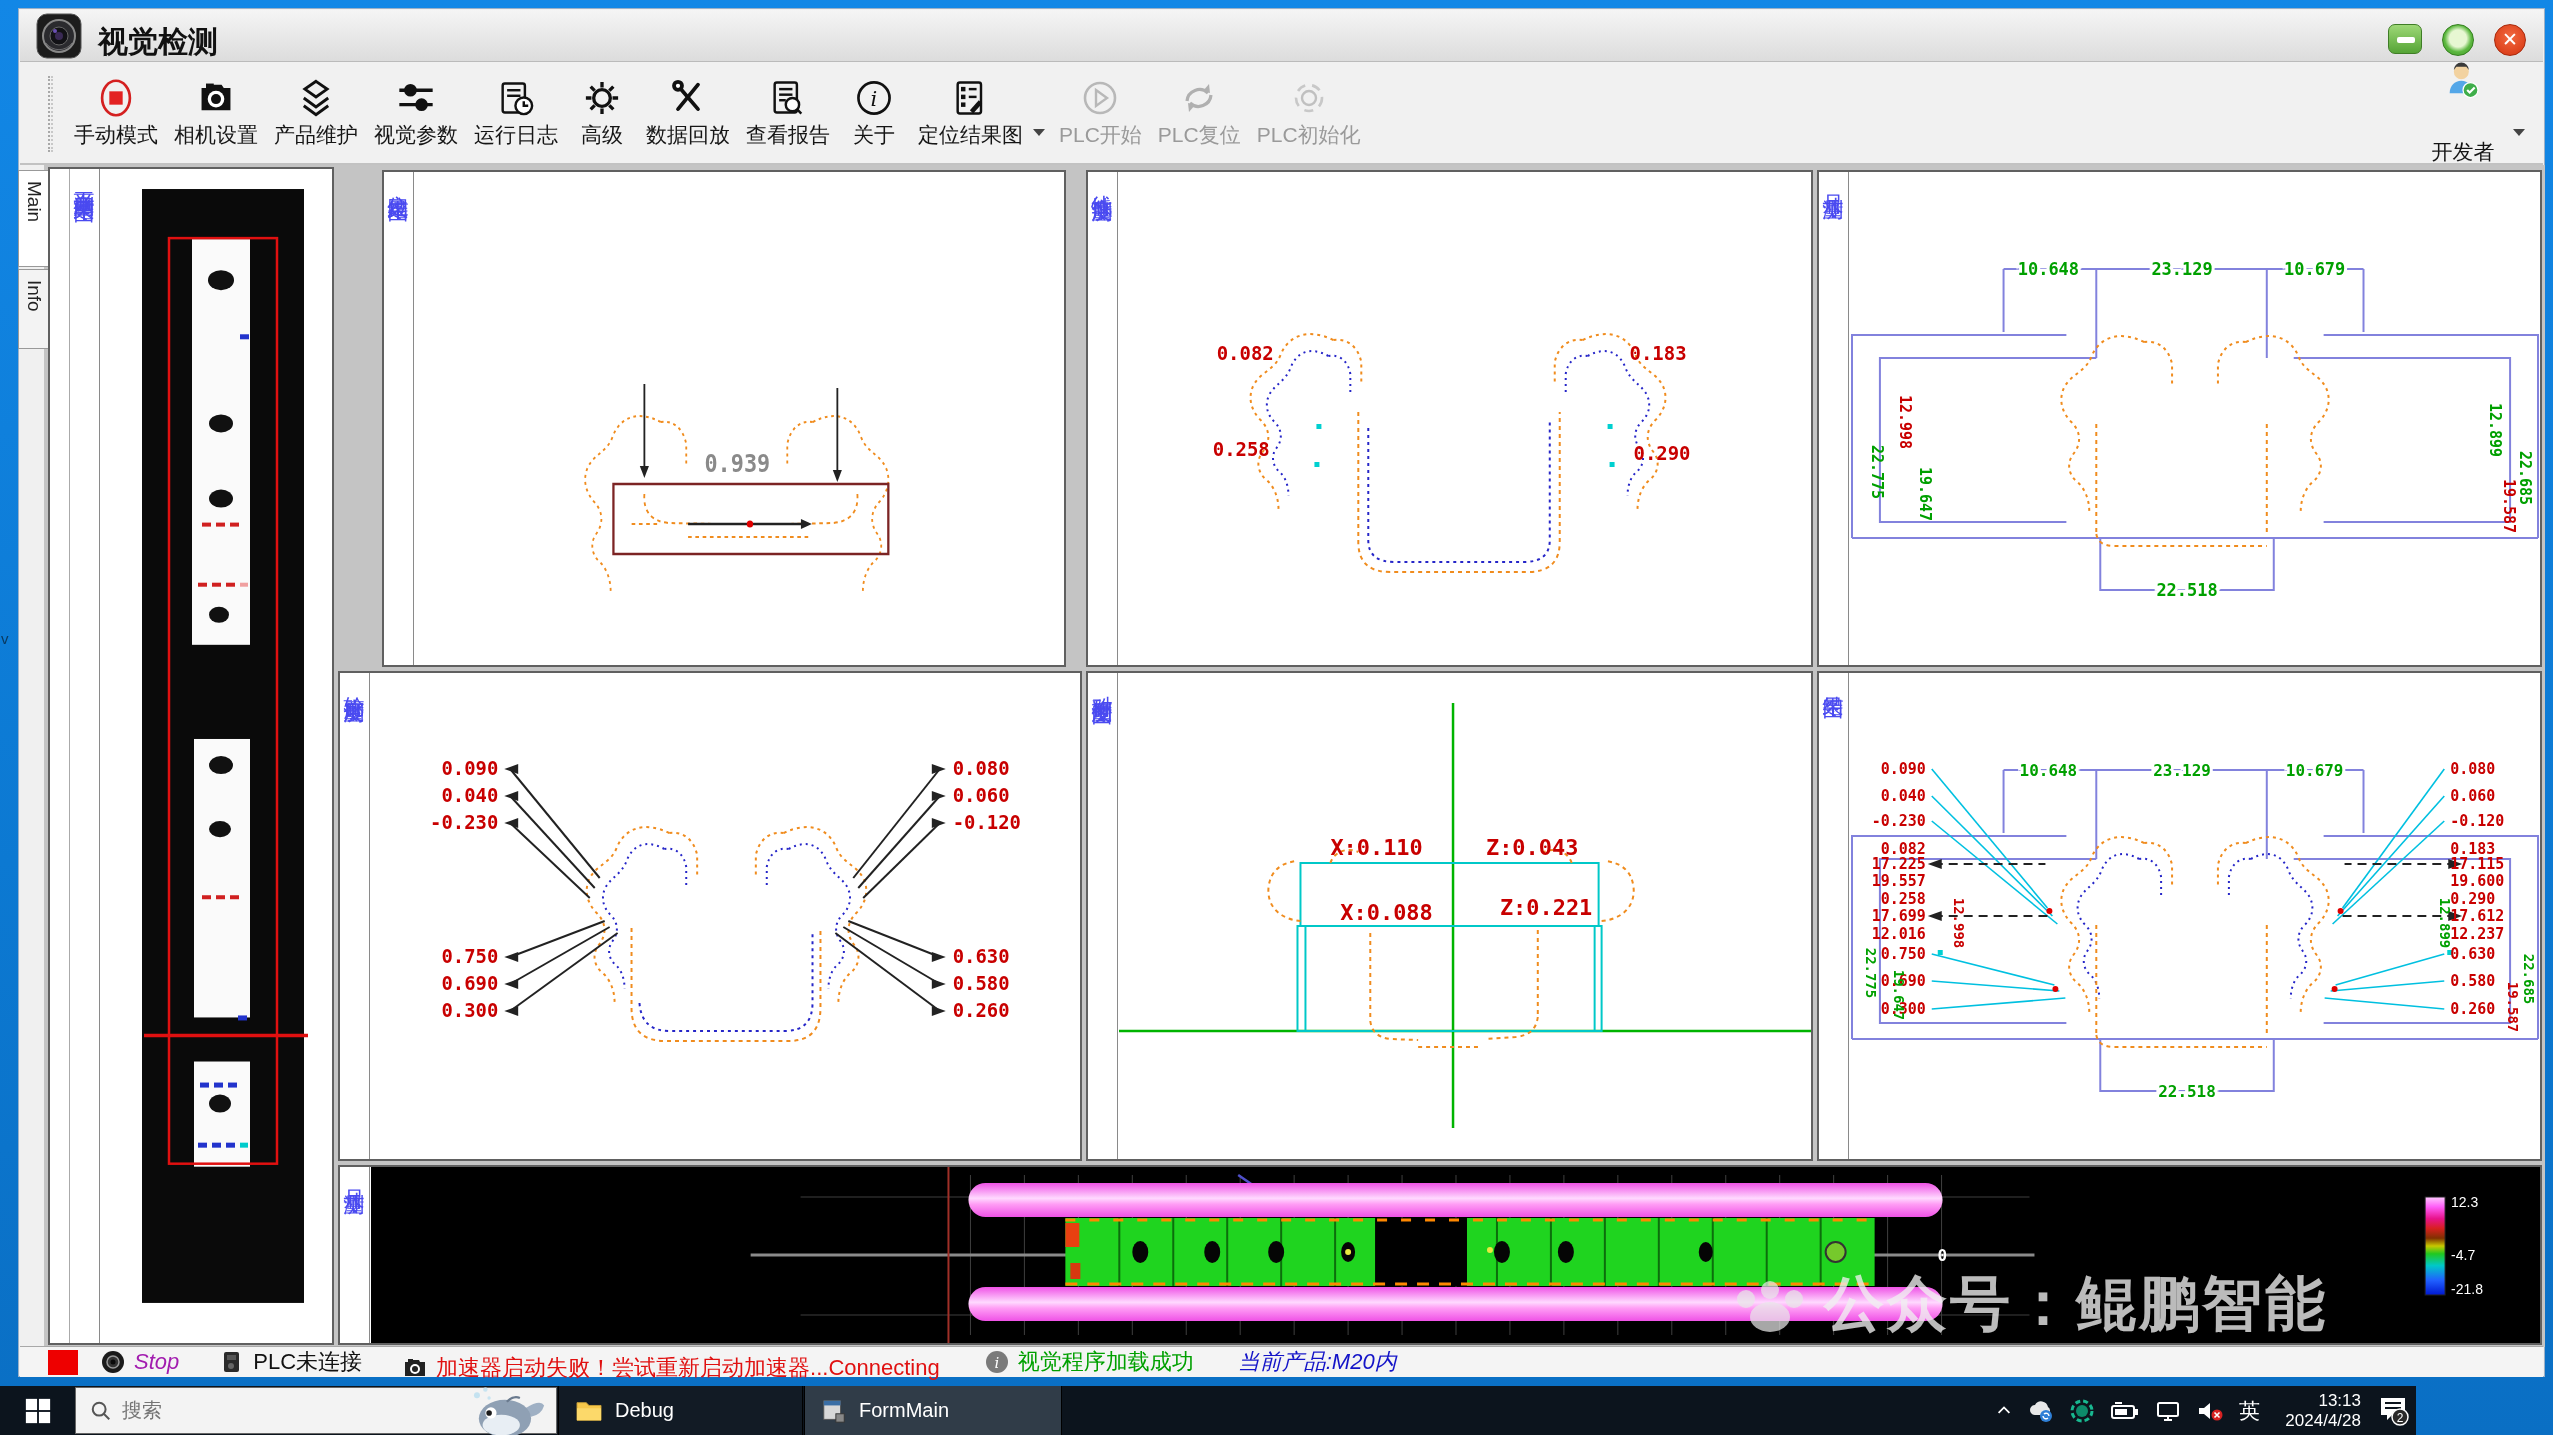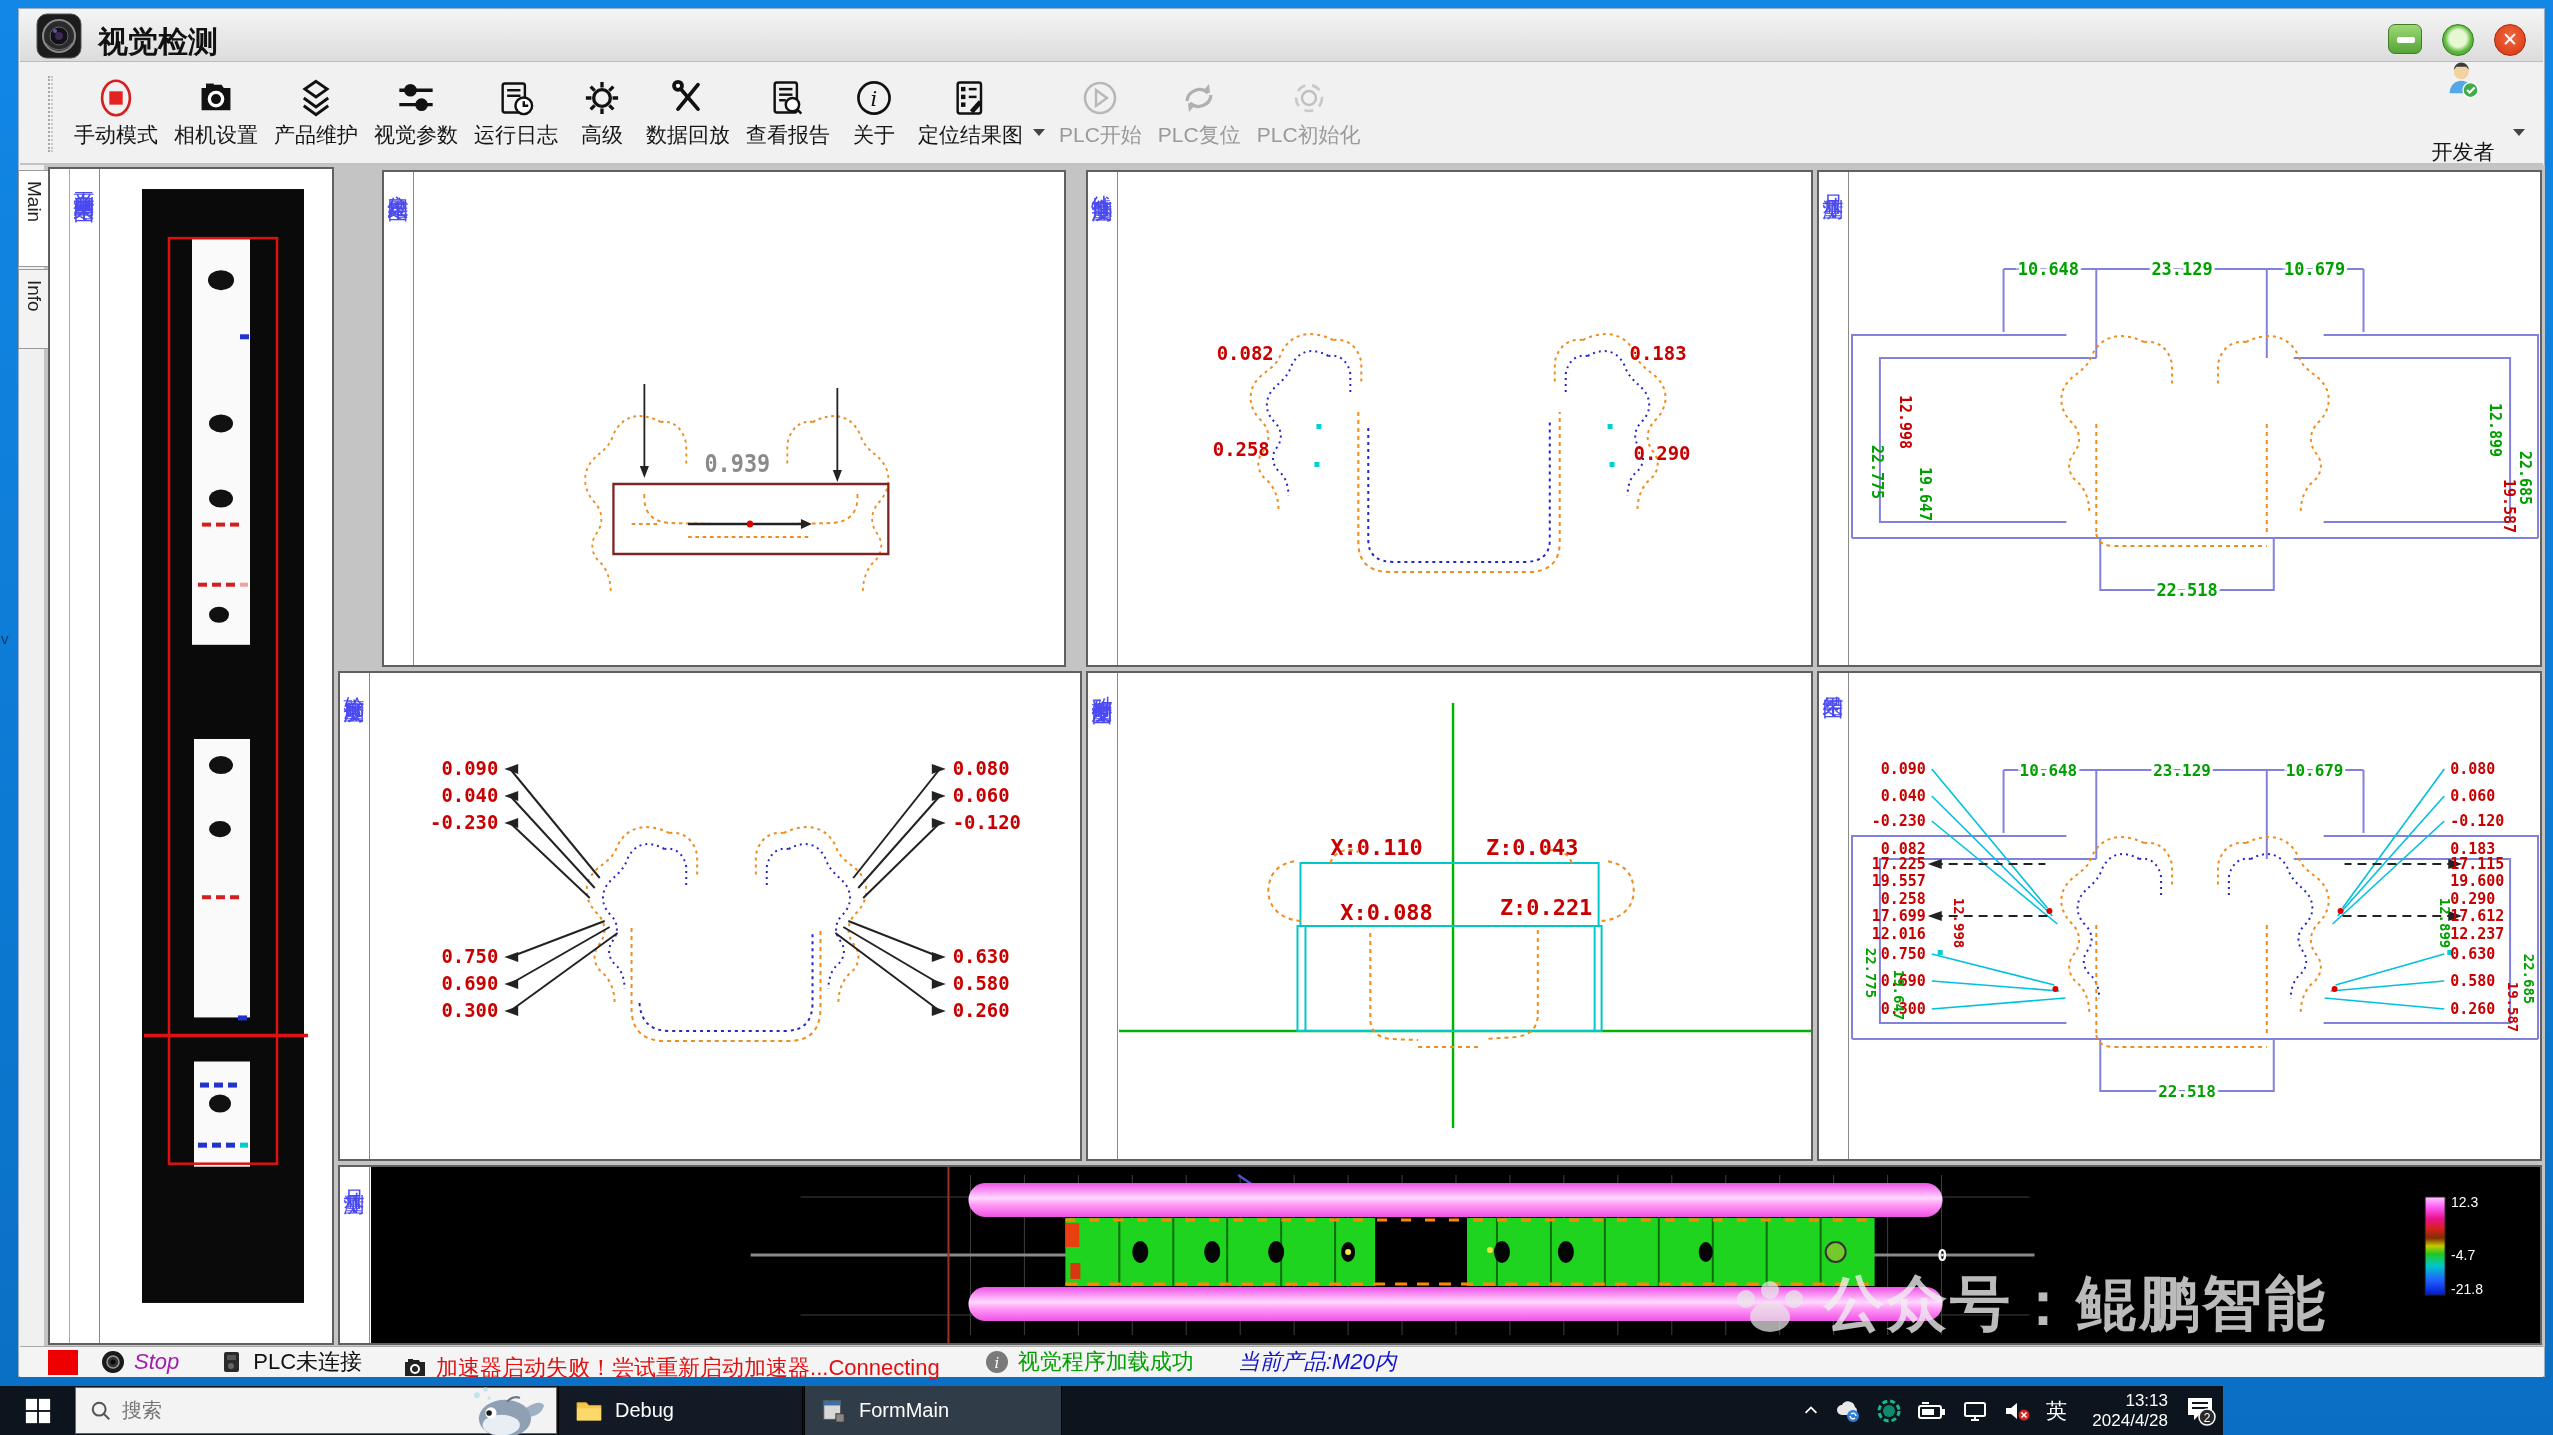--- a/index.html
+++ b/index.html
@@ -70,21 +70,21 @@
   .blk  { stroke:#222; stroke-width:2; fill:none; }
 
   
   #statusbar { position:absolute; left:20px; top:1346px; width:2523px; height:31px; background:#f4f4f4;
                border-top:1px solid #a8a8a8; display:flex; align-items:center; font-size:22px; }
   .sitem { display:flex; align-items:center; gap:8px; }
   .sicon svg { width:26px; height:26px; display:block; }
   #st-red { width:30px; height:25px; background:#ee0000; margin-left:28px; }
 
   
-  #taskbar { position:absolute; left:0; top:1386px; width:2223px; height:49px; background:#0c141d; }
+  #taskbar { position:absolute; left:0; top:1386px; width:2416px; height:49px; background:#0c141d; }
   #start { position:absolute; left:0; top:0; width:75px; height:49px; display:flex; align-items:center; justify-content:center; }
   #searchbox { position:absolute; left:75px; top:1px; width:482px; height:47px; background:#f3f3f3;
                border:1px solid #666; display:flex; align-items:center; padding-left:14px; gap:10px; }
   #searchbox input { border:none; outline:none; background:transparent; font-size:20px; color:#333; width:250px;
                      font-family:"Liberation Sans","DejaVu Sans",sans-serif; }
   #fish { position:absolute; right:4px; top:-4px; width:95px; height:56px; }
   .taskitem { position:absolute; top:0; height:49px; display:flex; align-items:center; gap:12px;
               color:#fff; font-size:20px; padding:0 16px; border-left:1px solid #000; border-right:1px solid #000; }
   #task-debug { left:558px; width:245px; background:#121b25; }
   #task-formmain { left:804px; width:258px; background:#303c48; }

